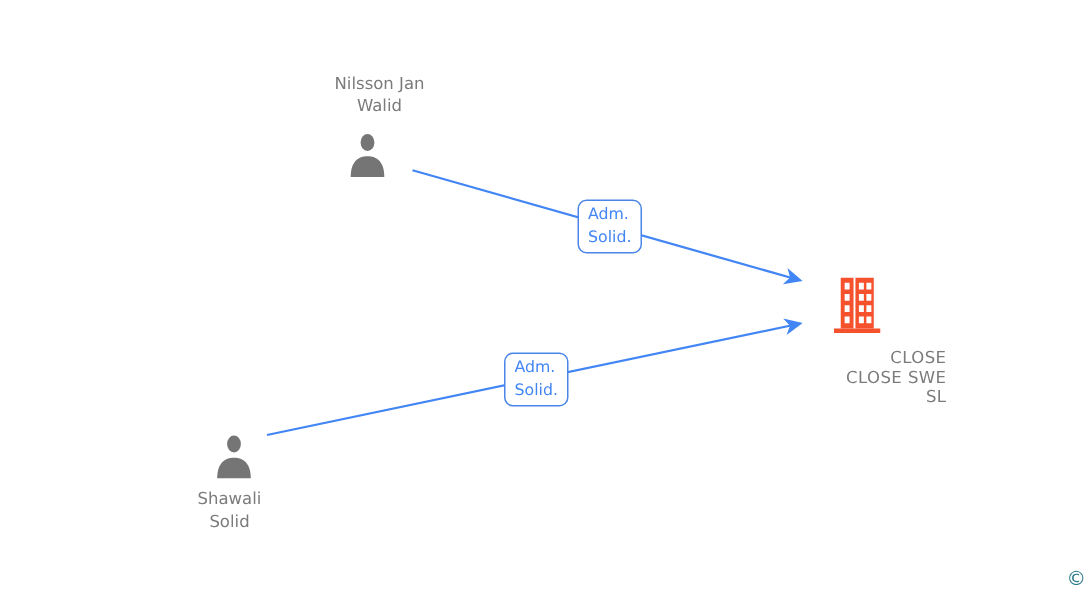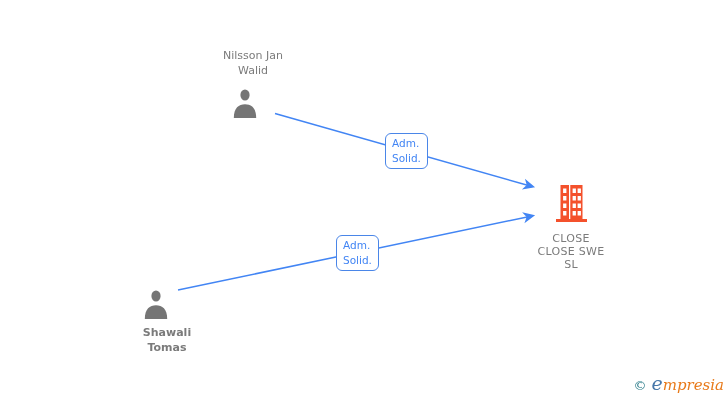--- a/index.html
+++ b/index.html
@@ -22,21 +22,21 @@
     color: #7b7b7b;
     font-size: 11px;
     line-height: 15px;
     text-align: center;
   }
   .company-name {
     color: #7b7b7b;
     font-size: 11px;
     line-height: 13px;
     letter-spacing: 0.3px;
-    text-align: center;
+    text-align: right;
   }
   .edge-label {
     background: #ffffff;
     border: 1.5px solid #4a86e8;
     border-radius: 6px;
     padding: 2px 6px;
     color: #4285f4;
     font-size: 10.5px;
     line-height: 15px;
     text-align: left;
@@ -85,23 +85,23 @@
   </div>
   <svg class="abs node-icon" style="left:232px; top:88px;" width="26" height="30" viewBox="0 0 26 30">
     <ellipse cx="13" cy="7" rx="4.6" ry="5.6" fill="#757575"></ellipse>
     <path d="M1.8,30 C1.8,19.8 6.8,16.2 13,16.2 C19.2,16.2 24.2,19.8 24.2,30 Z" fill="#757575"></path>
   </svg>
 
   <svg class="abs node-icon" style="left:143px; top:289px;" width="26" height="30" viewBox="0 0 26 30">
     <ellipse cx="13" cy="7" rx="4.6" ry="5.6" fill="#757575"></ellipse>
     <path d="M1.8,30 C1.8,19.8 6.8,16.2 13,16.2 C19.2,16.2 24.2,19.8 24.2,30 Z" fill="#757575"></path>
   </svg>
-  <div class="abs person-name" style="left:107px; top:325px; width:120px;font-weight:bold;">
+  <div class="abs person-name" style="left:93px; top:325px; width:120px;">
     <div>Shawali</div>
-    <div>Tomas</div>
+    <div>Solid</div>
   </div>
 
   <svg class="abs node-icon" style="left:556px; top:185px;" width="31" height="37" viewBox="0 0 31 37">
     <rect x="0" y="34" width="31" height="3" fill="#f4512c"></rect>
     <rect x="4.5" y="0" width="8.5" height="34" fill="#f4512c"></rect>
     <rect x="14.3" y="0" width="12.2" height="34" fill="#f4512c"></rect>
     <rect x="7.1" y="3.5" width="3.3" height="4.5" fill="#ffffff"></rect>
     <rect x="7.1" y="11" width="3.3" height="4.5" fill="#ffffff"></rect>
     <rect x="7.1" y="18.5" width="3.3" height="4.5" fill="#ffffff"></rect>
     <rect x="7.1" y="26" width="3.3" height="4.5" fill="#ffffff"></rect>
@@ -125,16 +125,15 @@
     <div>Solid.</div>
   </div>
 
   <div class="abs edge-label" style="left:336px; top:235px;">
     <div>Adm.</div>
     <div>Solid.</div>
   </div>
 
   <div class="watermark">
     <span class="wm-copy">©</span>
-    <span class="wm-brand"><span class="wm-initial">e</span><span class="wm-rest">mpresia</span></span>
   </div>
 
 </div>
 
 </body></html>

